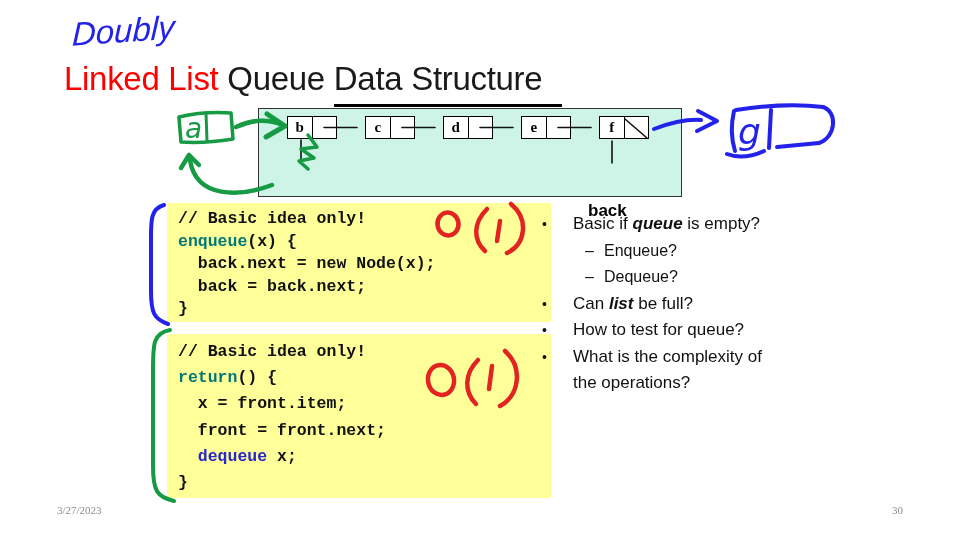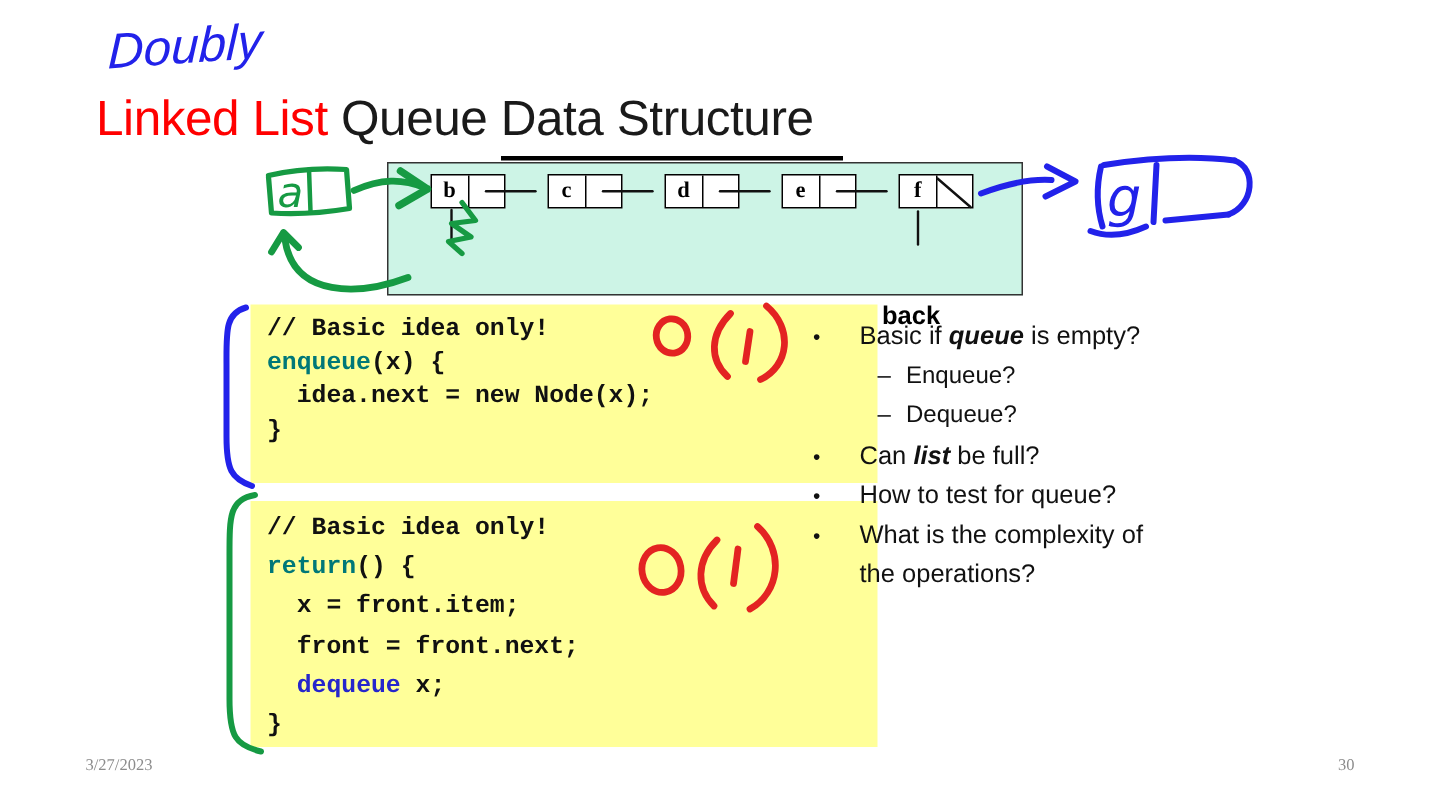--- a/index.html
+++ b/index.html
@@ -27,21 +27,21 @@
   .ll-node{position:absolute;top:116px;width:50px;height:23px;display:flex;
            background:#fff;border:1.5px solid #000;box-sizing:border-box;}
   .ll-cell{flex:1 1 50%;}
   .ll-cell.data{border-right:1.5px solid #000;display:flex;align-items:center;justify-content:center;
                 font-family:"Liberation Serif",serif;font-weight:bold;font-size:15px;color:#000;}
   .dg-label{position:absolute;font-size:17px;font-weight:bold;color:#000;margin-top:36px;}
   .dg-label.front{left:277px;top:165px;}
   .dg-label.back{left:588px;top:165px;}
 
   
-  .codeblock{position:absolute;left:167px;width:418px;background:var(--code-bg);
+  .codeblock{position:absolute;left:167px;width:384px;background:var(--code-bg);
              font-family:"Liberation Mono",monospace;font-weight:bold;font-size:16.5px;
              color:#111;padding:5px 0 0 11px;box-sizing:border-box;}
   .cb1{top:203px;height:119px;}
   .cb2{top:334px;height:164px;}
   .cb1 .code-line{line-height:22.6px;}
   .cb2 .code-line{line-height:26.2px;}
   .code-line{white-space:pre;}
   .kw{color:var(--kw);}
   .ret{color:var(--ret);}
 
@@ -100,21 +100,22 @@
         <span class="ll-cell data">f</span>
         <span class="ll-cell ptr"></span>
       </div>
     </div>
   <div class="dg-label front">front</div>
   <div class="dg-label back">back</div>
 
   <div class="codeblock cb1" id="cb1">
       <div class="code-line"><span class="plain">// Basic idea only!</span></div>
       <div class="code-line"><span class="kw">enqueue</span><span class="plain">(x) {</span></div>
-      <div class="code-line"><span class="plain">  idea.next = new Node(x);</span></div>
+      <div class="code-line"><span class="plain">  back.next = new Node(x);</span></div>
+      <div class="code-line"><span class="plain">  back = back.next;</span></div>
       <div class="code-line"><span class="plain">}</span></div>
     </div>
   <div class="codeblock cb2" id="cb2">
       <div class="code-line"><span class="plain">// Basic idea only!</span></div>
       <div class="code-line"><span class="kw">return</span><span class="plain">() {</span></div>
       <div class="code-line"><span class="plain">  x = front.item;</span></div>
       <div class="code-line"><span class="plain">  front = front.next;</span></div>
       <div class="code-line"><span class="plain">  </span><span class="ret">dequeue</span><span class="plain"> x;</span></div>
       <div class="code-line"><span class="plain">}</span></div>
     </div>

